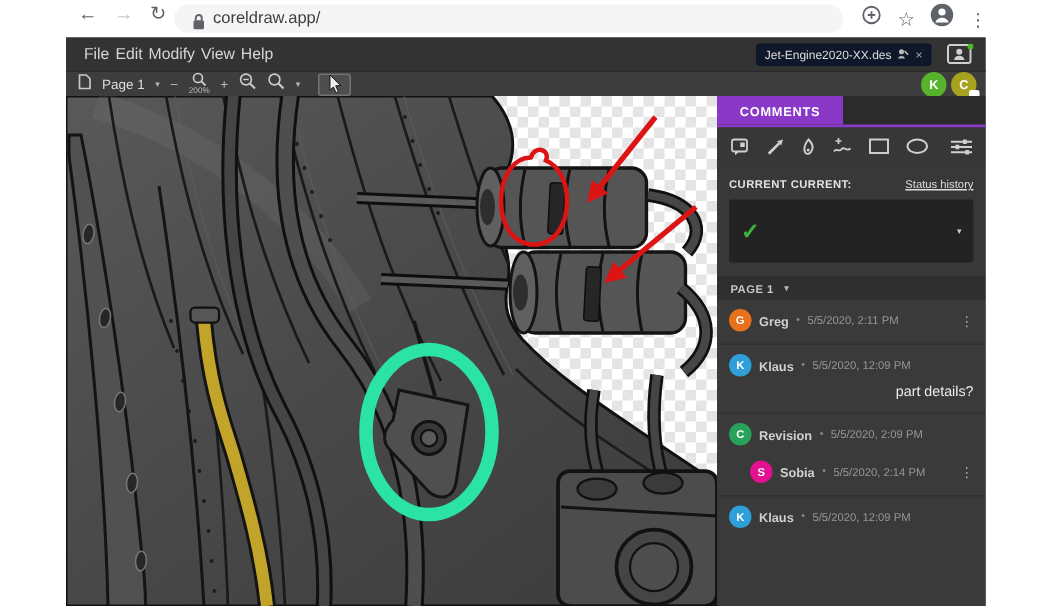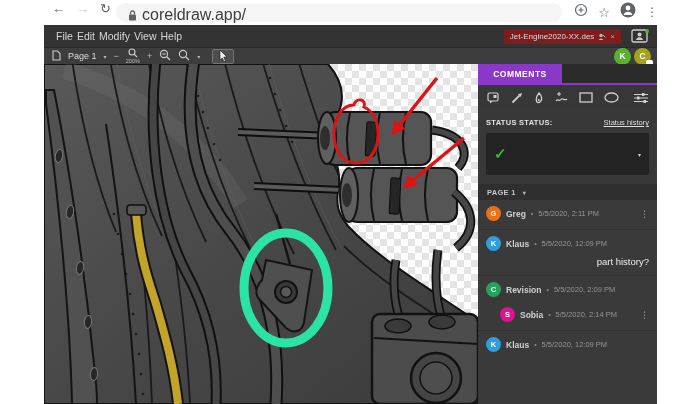--- a/index.html
+++ b/index.html
@@ -5,31 +5,31 @@
   * { margin:0; padding:0; box-sizing:border-box; }
   html,body { width:700px; height:404px; background:#fff; overflow:hidden;
     font-family:"Liberation Sans", sans-serif; }
 
   
   .chrome { position:absolute; left:0; top:0; width:700px; height:25px; background:#fff; }
   .nav-ic { position:absolute; top:1px; font-size:13px; color:#5f6368; cursor:default; }
   .url-pill { position:absolute; left:116px; top:3px; width:446px; height:19px;
     background:#f5f5f6; border-radius:10px; }
   .lock { position:absolute; left:128px; top:7px; }
-  .url-text { position:absolute; left:142px; top:6px; font-size:16px; color:#3c4043; }
+  .url-text { position:absolute; left:142px; top:6px; font-size:11px; color:#3c4043; }
   .chrome-right { position:absolute; right:42px; top:2px; display:flex; gap:10px; align-items:center; }
 
   
   .app { position:absolute; left:44px; top:25px; width:613px; height:379px; background:#2f2f2f;text-decoration:underline; }
 
   .menubar { position:absolute; left:0; top:0; width:100%; height:22px; background:#333;
     display:flex; align-items:center; }
   .menu-item { font-size:10.5px; color:#d6d6d6; margin-left:4px; }
   .menu-item:first-child { margin-left:12px; }
-  .doc-tab { margin-left:auto; margin-right:10px; background:#7f1d1d; border-radius:2px;
+  .doc-tab { margin-left:auto; margin-right:10px; background:#0f172a; border-radius:2px;
     height:15px; display:flex; align-items:center; gap:4px; padding:0 6px; }
   .doc-tab-label { font-size:8px; color:#ddd; }
   .doc-tab .mini { font-size:8px; color:#aaa; }
   .share-btn { width:18px; height:14px; margin-right:8px; position:relative; }
 
   .toolbar { position:absolute; left:0; top:22px; width:100%; height:17px; background:#3d3d3d;
     border-top:1px solid #2a2a2a; display:flex; align-items:center; padding-left:8px; gap:7px; }
   .tb-txt { font-size:9px; color:#ddd; }
   .tb-glyph { font-size:9px; color:#bbb; }
   .caret { font-size:6px; color:#b5b5b5; }
@@ -387,21 +387,21 @@
               <path d="M0 2.5 h14 M0 6 h14 M0 9.5 h14" stroke="#d0d0d0" stroke-width="1.2"></path>
               <rect x="8" y="1" width="2.5" height="3" fill="#d0d0d0"></rect>
               <rect x="3" y="4.5" width="2.5" height="3" fill="#d0d0d0"></rect>
               <rect x="9.5" y="8" width="2.5" height="3" fill="#d0d0d0"></rect>
             </svg>
         </span>
       </div>
 
       <div class="status">
         <div class="srow">
-          <span class="slabel">STATUS STATUS:</span>
+          <span class="slabel">CURRENT CURRENT:</span>
           <span class="slink">Status history</span>
         </div>
         <div class="sbox">
           <span class="scheck">✓</span>
           <span class="caret">▾</span>
         </div>
       </div>
 
       <div class="pagebar">
         <span>PAGE 1</span>
@@ -420,21 +420,21 @@
           </div>
         </div>
 
         <div class="comment">
           <div class="c-head">
             <span class="avatar" style="background: rgb(46, 159, 217);">K</span>
             <span class="c-name">Klaus</span>
             <span class="c-dot">•</span>
             <span class="c-date">5/5/2020, 12:09 PM</span>
           </div>
-          <div class="c-body">part history?</div>
+          <div class="c-body">part details?</div>
         </div>
 
         <div class="comment">
           <div class="c-head">
             <span class="avatar" style="background: rgb(40, 162, 91);">C</span>
             <span class="c-name">Revision</span>
             <span class="c-dot">•</span>
             <span class="c-date">5/5/2020, 2:09 PM</span>
           </div>
         </div>

